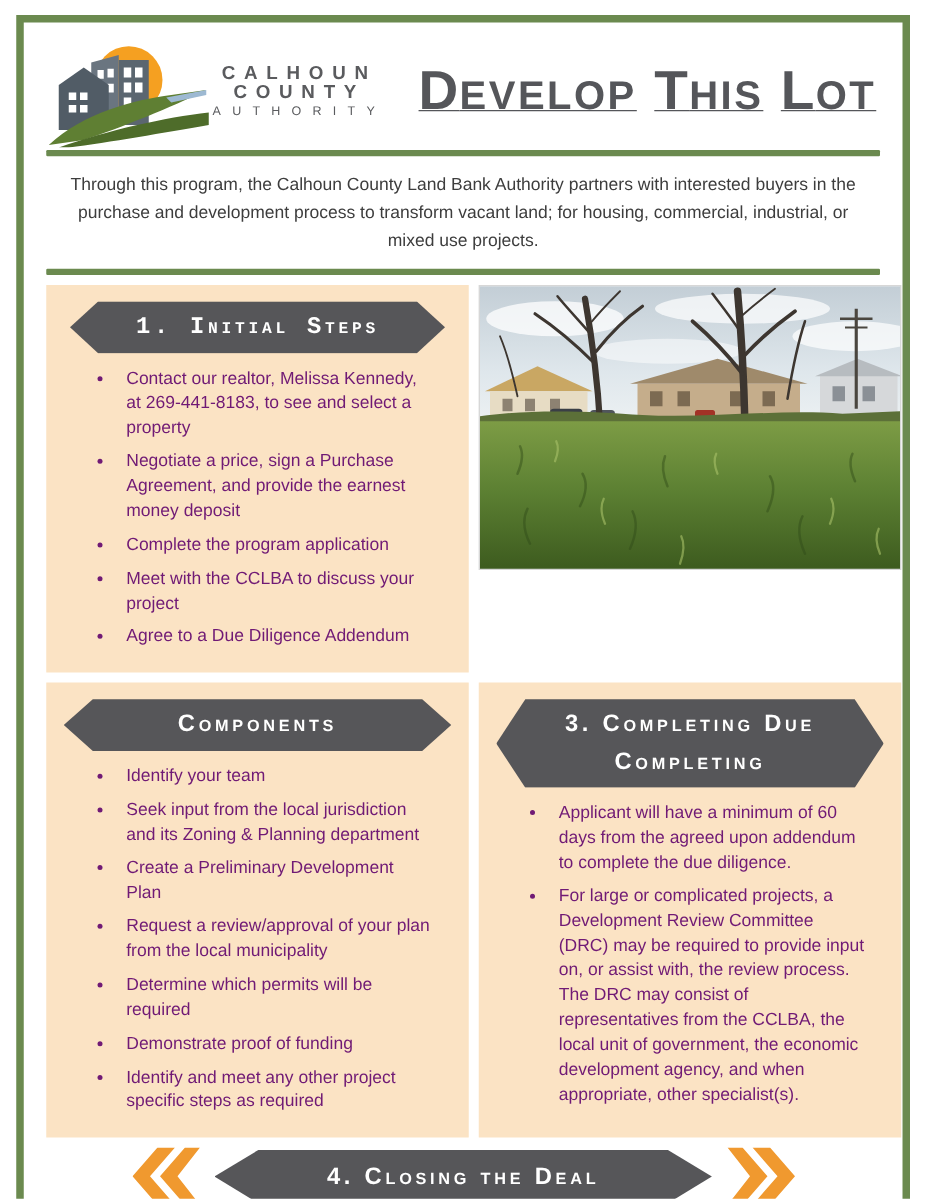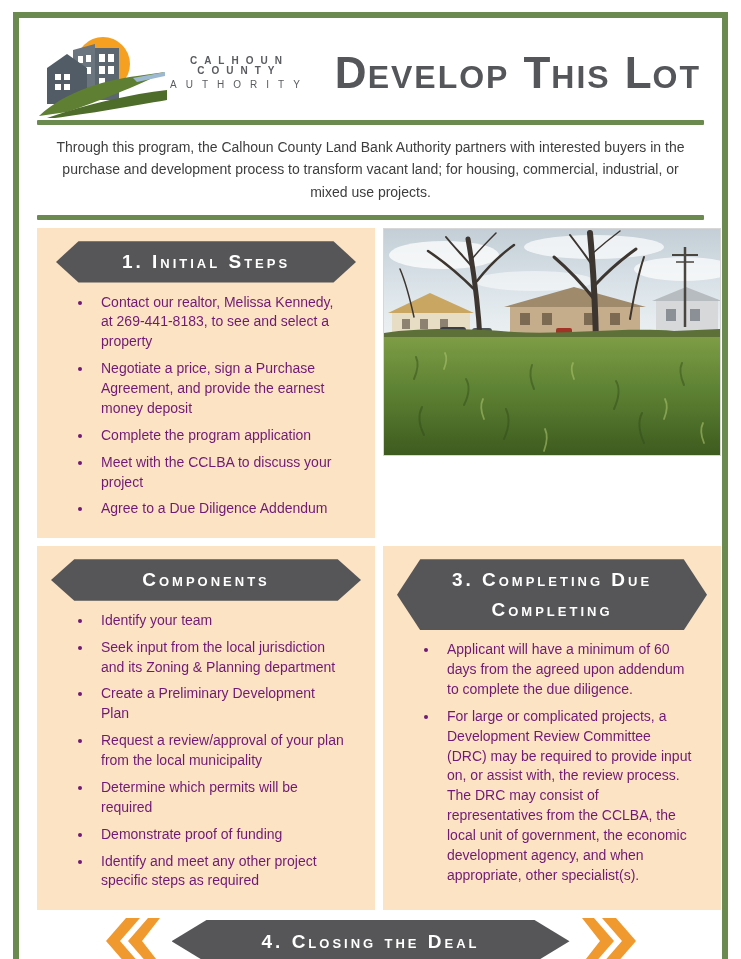--- a/index.html
+++ b/index.html
@@ -21,37 +21,37 @@
   
   .header {
     display: flex; align-items: center;
     padding: 8px 4px 2px 8px;
     height: 96px;
   }
   .logo-wrap { display: flex; align-items: center; }
   .logo-art { width: 132px; height: 90px; flex: 0 0 auto; }
   .logo-text { margin-left: -26px; text-align: center; line-height: 1; }
   .logo-top {
-    display: block; color: #5a5b5e; font-size: 10px; font-weight: bold;
+    display: block; color: #5a5b5e; font-size: 15px; font-weight: bold;
     letter-spacing: 7px; margin-bottom: 3px; padding-left: 20px;
   }
   .logo-main {
     display: block; color: #f5a021; font-size: 41px; font-weight: bold;
     letter-spacing: 0.5px; font-stretch: condensed;
   }
   .logo-bottom {
     display: block; color: #5a5b5e; font-size: 10px; font-weight: normal;
     letter-spacing: 9px; margin-top: 4px; padding-left: 20px;
   }
   .page-title {
     flex: 1; text-align: center; color: #55565a;
     font-weight: bold; white-space: nowrap;
     letter-spacing: 1px; padding-left: 12px;
   }
-  .page-title .w { margin: 0 7px; }
+  .page-title .w { margin: 0 7px; text-decoration: underline; }
   .page-title .cap { font-size: 44px; }
   .page-title .rest { font-size: 32px; text-transform: uppercase; letter-spacing: 2px; }
 
   
   .rule { height: 5px; background: #6b8a4f; margin: 2px 8px; border-radius: 1px; }
 
   
   .intro {
     text-align: center; color: #3d3d3d;
     font-size: 14px; line-height: 1.6;
@@ -73,21 +73,21 @@
     background: #565659; color: #ffffff;
     text-align: center; font-weight: bold;
     font-variant: small-caps;
     font-size: 19px; letter-spacing: 3px; line-height: 1.55;
     padding: 6px 26px;
     clip-path: polygon(7.5% 0%, 92.5% 0%, 100% 50%, 92.5% 100%, 7.5% 100%, 0% 50%);
     margin: 4px auto 10px auto;
   }
   .banner span { display: block; }
   .banner span:empty { display: none; }
-  .banner.w1 { width: 300px; }
+  .banner.w1 { width: 300px; font-family: Liberation Mono, monospace; }
   .banner.w23 { width: 310px; }
 
   ul.bullets { list-style: disc; padding-left: 27px; margin: 2px 0 0 0; }
   ul.bullets li {
     font-size: 14px; line-height: 1.42; color: #701a75;
     margin: 7px 17px; padding-left: 8px;
   }
 
   
   .photo {

